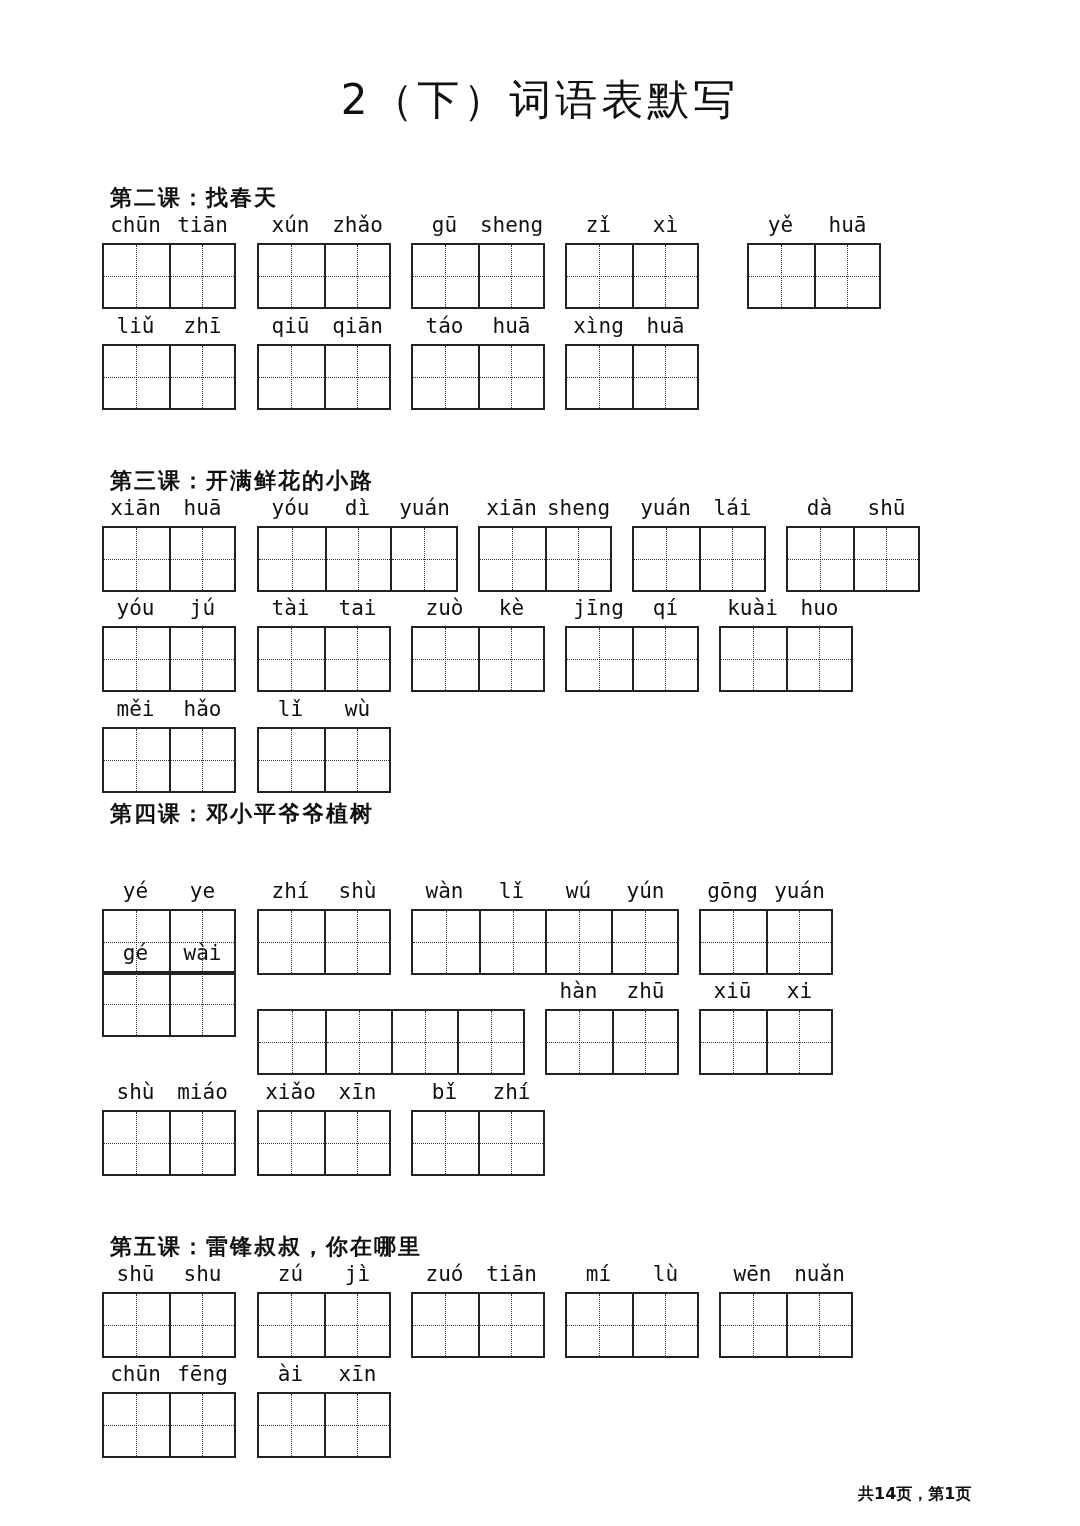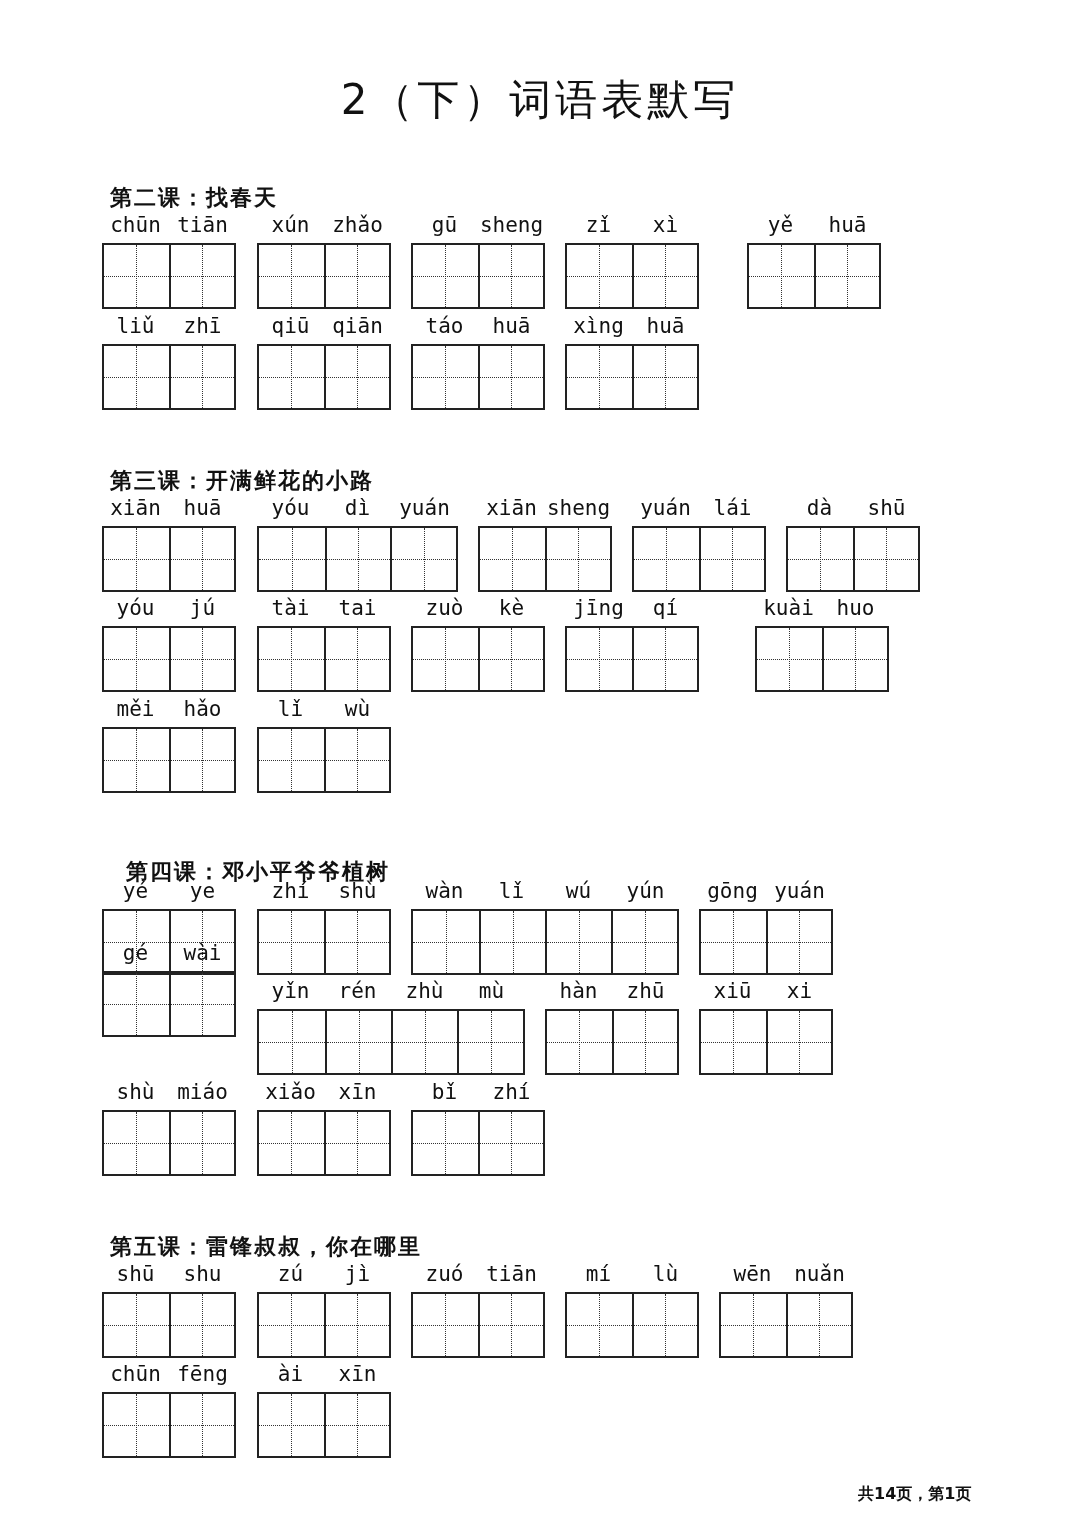--- a/index.html
+++ b/index.html
@@ -201,21 +201,21 @@
     <div class="group" style="left: 565px; top: 593px; width: 134px;">
       <div class="pinyin-row">
         <span class="pinyin">jīng</span>
         <span class="pinyin">qí</span>
       </div>
       <div class="boxes" style="width: 134px;">
         <div class="cell"></div>
         <div class="cell"></div>
       </div>
     </div>
-    <div class="group" style="left: 719px; top: 593px; width: 124px; margin-left: 36px;">
+    <div class="group" style="left: 719px; top: 593px; width: 124px;">
       <div class="pinyin-row">
         <span class="pinyin">kuài</span>
         <span class="pinyin">huo</span>
       </div>
       <div class="boxes" style="width: 134px;">
         <div class="cell"></div>
         <div class="cell"></div>
       </div>
     </div>
     <div class="group" style="left: 102px; top: 694px; width: 134px;">
@@ -231,21 +231,21 @@
     <div class="group" style="left: 257px; top: 694px; width: 134px;">
       <div class="pinyin-row">
         <span class="pinyin">lǐ</span>
         <span class="pinyin">wù</span>
       </div>
       <div class="boxes" style="width: 134px;">
         <div class="cell"></div>
         <div class="cell"></div>
       </div>
     </div>
-    <div class="section-title" style="top: 857px; margin-left: 16px;">第四课：邓小平爷爷植树</div>
+    <div class="section-title" style="top: 799px;">第四课：邓小平爷爷植树</div>
     <div class="group" style="left: 102px; top: 876px; width: 134px;">
       <div class="pinyin-row">
         <span class="pinyin">yé</span>
         <span class="pinyin">ye</span>
       </div>
       <div class="boxes" style="width: 134px;">
         <div class="cell"></div>
         <div class="cell"></div>
       </div>
     </div>
@@ -287,26 +287,20 @@
       <div class="pinyin-row">
         <span class="pinyin">gé</span>
         <span class="pinyin">wài</span>
       </div>
       <div class="boxes" style="width: 134px;">
         <div class="cell"></div>
         <div class="cell"></div>
       </div>
     </div>
     <div class="group" style="left: 257px; top: 976px; width: 268px;">
-      <div class="pinyin-row">
-        <span class="pinyin">yǐn</span>
-        <span class="pinyin">rén</span>
-        <span class="pinyin">zhù</span>
-        <span class="pinyin">mù</span>
-      </div>
       <div class="boxes" style="width: 268px;">
         <div class="cell"></div>
         <div class="cell"></div>
         <div class="cell"></div>
         <div class="cell"></div>
       </div>
     </div>
     <div class="group" style="left: 545px; top: 976px; width: 134px;">
       <div class="pinyin-row">
         <span class="pinyin">hàn</span>

